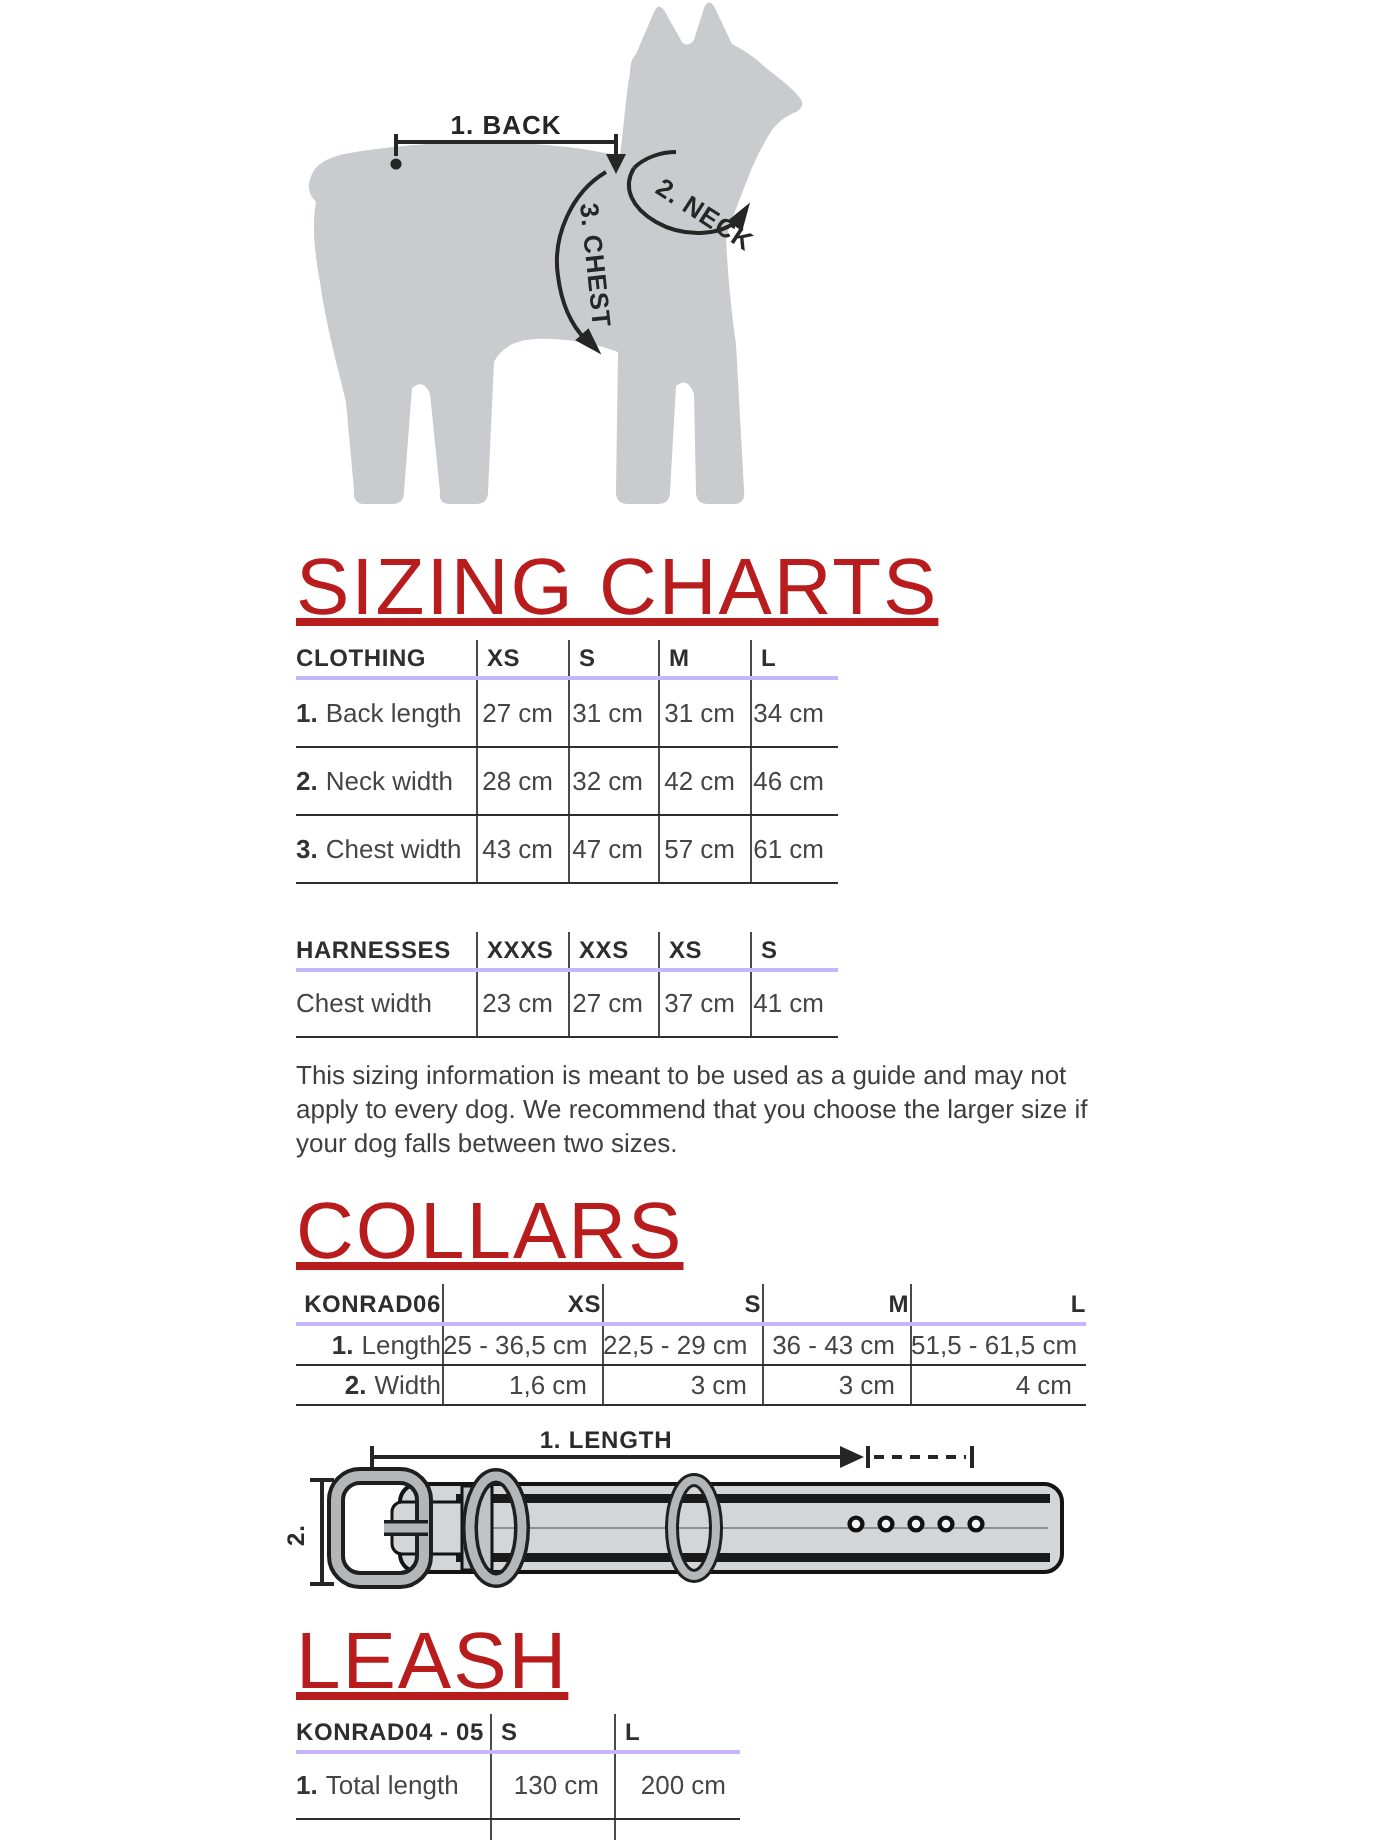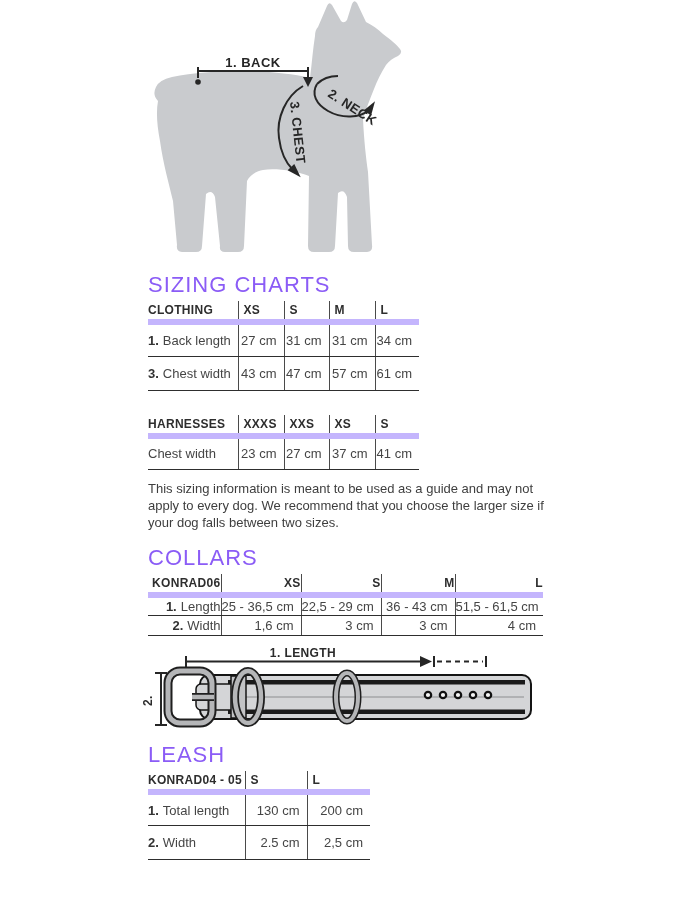--- a/index.html
+++ b/index.html
@@ -2,30 +2,30 @@
 <html><head>
 <meta charset="utf-8">
 <style>
   * { margin:0; padding:0; box-sizing:border-box; }
   html,body { width:690px; height:920px; background:#ffffff; overflow:hidden;
               font-family:"Liberation Sans", sans-serif; color:#3b3b3b; }
 
   .content { margin-left:148px; width:400px; }
 
   
-  .big-title { font-size:22px; font-weight:300; letter-spacing:1px; color:#8b5cf6; line-height:1.05; }
+  .big-title { font-size:40px; font-weight:300; letter-spacing:1px; color:#b91c1c; line-height:1.05;text-decoration:underline; }
   #sizing-title  { margin-top:7px; }
   #collars-title { margin-top:15px; }
   #leash-title   { margin-top:7px; }
 
   
   table { border-collapse:collapse; table-layout:fixed; }
   th, td { font-size:13px; vertical-align:middle; white-space:nowrap; overflow:hidden; }
   th { font-size:12px; font-weight:bold; color:#2e2e2e; text-align:left; padding:2px 0 2px 5px;
-       border-bottom:6px solid #c4b5fd; letter-spacing:.3px; height:19px; }
+       border-bottom:2px solid #c4b5fd; letter-spacing:.3px; height:19px; }
   th.first { padding-left:0; }
   td { border-bottom:1px solid #2e2e2e; height:34px; color:#454545; }
   td.val { text-align:right; padding-right:7px; }
   td.lbl b { font-weight:bold; color:#333; margin-right:4px; }
   td.lbl b:empty { margin-right:0; }
   th + th, td + td { border-left:1px solid #4a4a4a; }
 
   #clothing-table { margin-top:5px; width:271px; }
   #harnesses-table { margin-top:24px; width:271px; }
   .c-lbl { width:90px; } .c-s1 { width:46px; } .c-s2 { width:45px; } .c-s3 { width:46px; } .c-s4 { width:44px; }
@@ -108,20 +108,27 @@
       <th>L</th>
     </tr>
     <tr>
       <td class="lbl"><b>1.</b><span>Back length</span></td>
       <td class="val">27 cm</td>
       <td class="val">31 cm</td>
       <td class="val">31 cm</td>
       <td class="val">34 cm</td>
     </tr>
     <tr>
+      <td class="lbl"><b>2.</b><span>Neck width</span></td>
+      <td class="val">28 cm</td>
+      <td class="val">32 cm</td>
+      <td class="val">42 cm</td>
+      <td class="val">46 cm</td>
+    </tr>
+    <tr>
       <td class="lbl"><b>3.</b><span>Chest width</span></td>
       <td class="val">43 cm</td>
       <td class="val">47 cm</td>
       <td class="val">57 cm</td>
       <td class="val">61 cm</td>
     </tr>
   </tbody>
     </table>
 
   <table id="harnesses-table">

